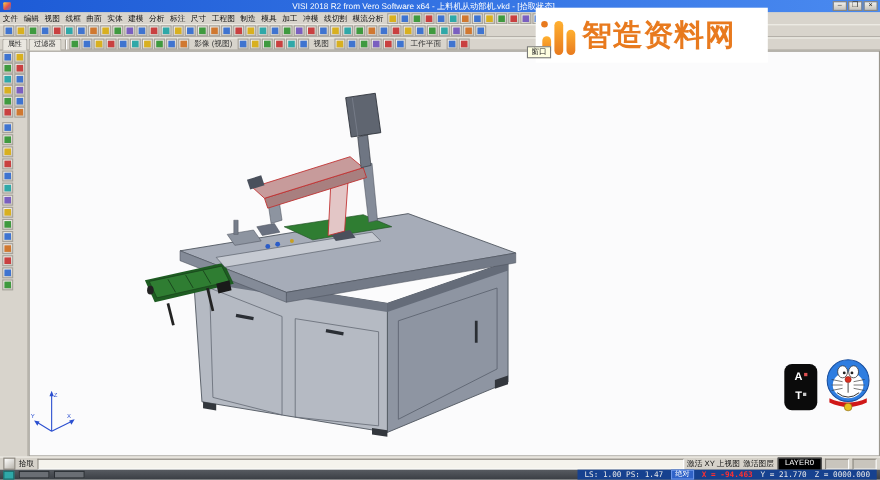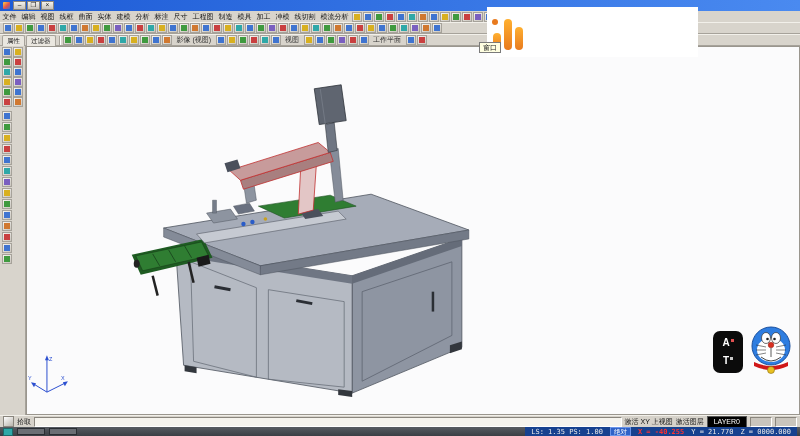--- a/index.html
+++ b/index.html
@@ -83,20 +83,21 @@
     height:9px;padding:0 6px;font-family:"DejaVu Sans Mono",monospace;font-size:7px;color:#e8e8e8;white-space:nowrap;}
   .mode-chip{background:#2f62c8;border:1px solid #6a94e8;color:#fff;padding:0 3px;height:7px;
     line-height:7px;font-size:6.5px;font-family:"Liberation Sans",sans-serif;}
   .coord.x{color:var(--coord-x-red,#ff3030);font-weight:bold;}
 </style>
 </head>
 <body>
 
 <div class="titlebar">
   <span class="app-icon"></span>
+  <span class="title-text">VISI 2018 R2 from Vero Software x64 - 上料机从动部机.vkd - [拾取状态]</span>
   <span class="win-btns">
     <span class="wbtn">–</span>
     <span class="wbtn">❐</span>
     <span class="wbtn">×</span>
   </span>
 </div>
 
 <div class="menubar">
   <span class="iconrow">
 
@@ -562,20 +563,21 @@
     </g>
   </svg>
 </div>
 
 <div class="watermark">
   <span class="wm-logo">
       <i class="b1"></i>
       <i class="b2"></i>
       <i class="b3"></i>
     </span>
+  <span class="wm-text">智造资料网</span>
 </div>
 
 <div class="corner-widget">
 
     <span class="cw-item">
       <b>A</b>
       <i style="background: rgb(224, 80, 80);"></i>
     </span>
 
     <span class="cw-item">
@@ -615,19 +617,19 @@
   <span class="mini-seg"></span>
   <span class="mini-seg"></span>
 </div>
 
 <div class="statusB">
   <span class="sbB-icon"></span>
   <span class="segB"></span>
   <span class="segB"></span>
   <span class="spacer"></span>
   <span class="coord-panel">
-    <span>LS: 1.35 PS: 1.00</span>
+    <span>LS: 1.00 PS: 1.47</span>
     <span class="mode-chip">绝对</span>
-    <span class="coord x">X = -40.255</span>
+    <span class="coord x">X = -94.463</span>
     <span class="coord y">Y = 21.770</span>
     <span class="coord z">Z = 0000.000</span>
   </span>
 </div>
 
 </body></html>

